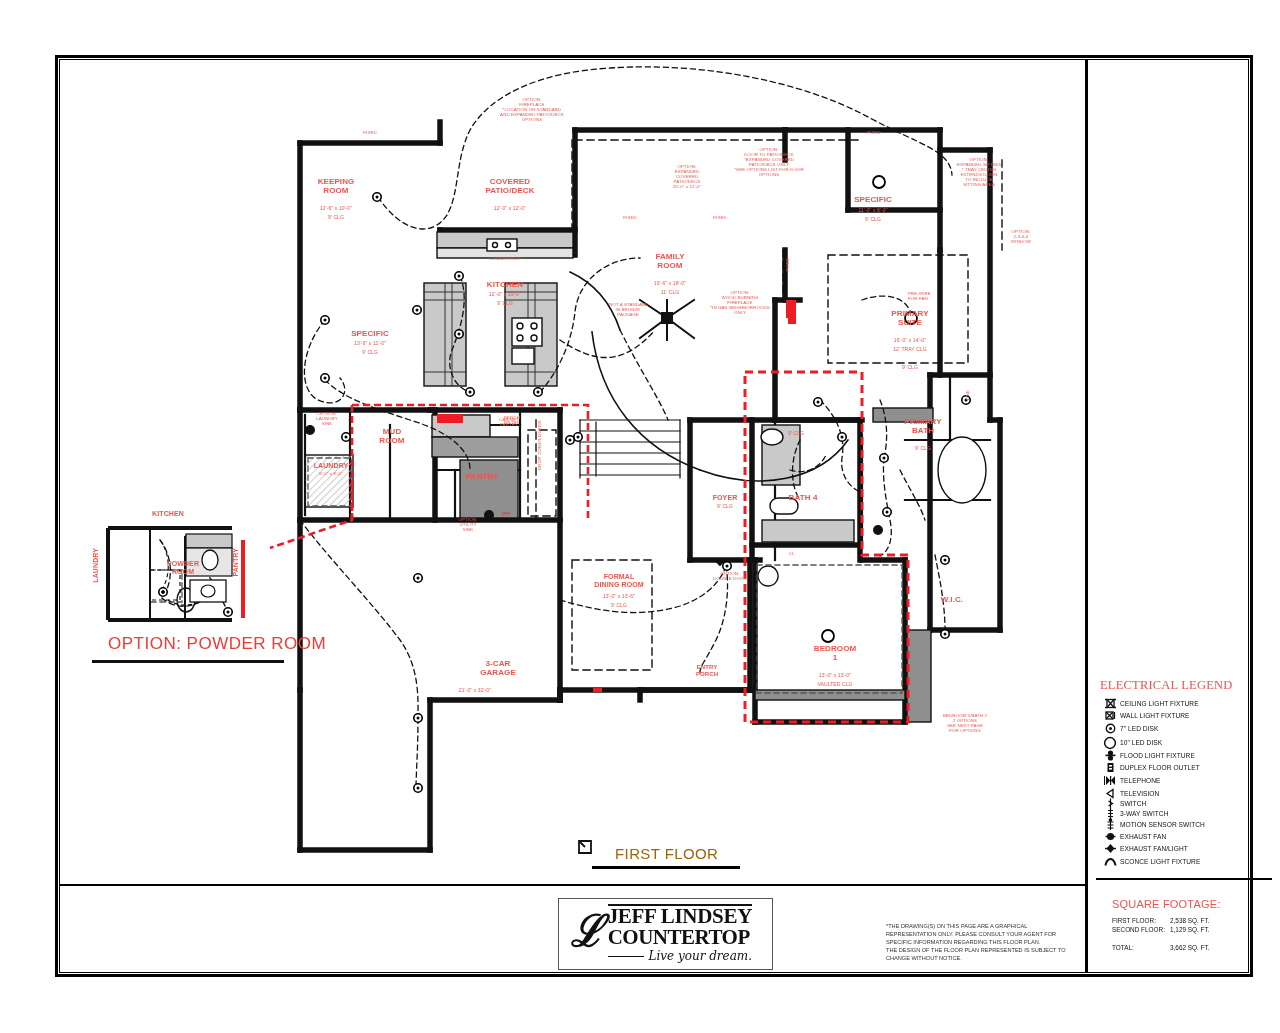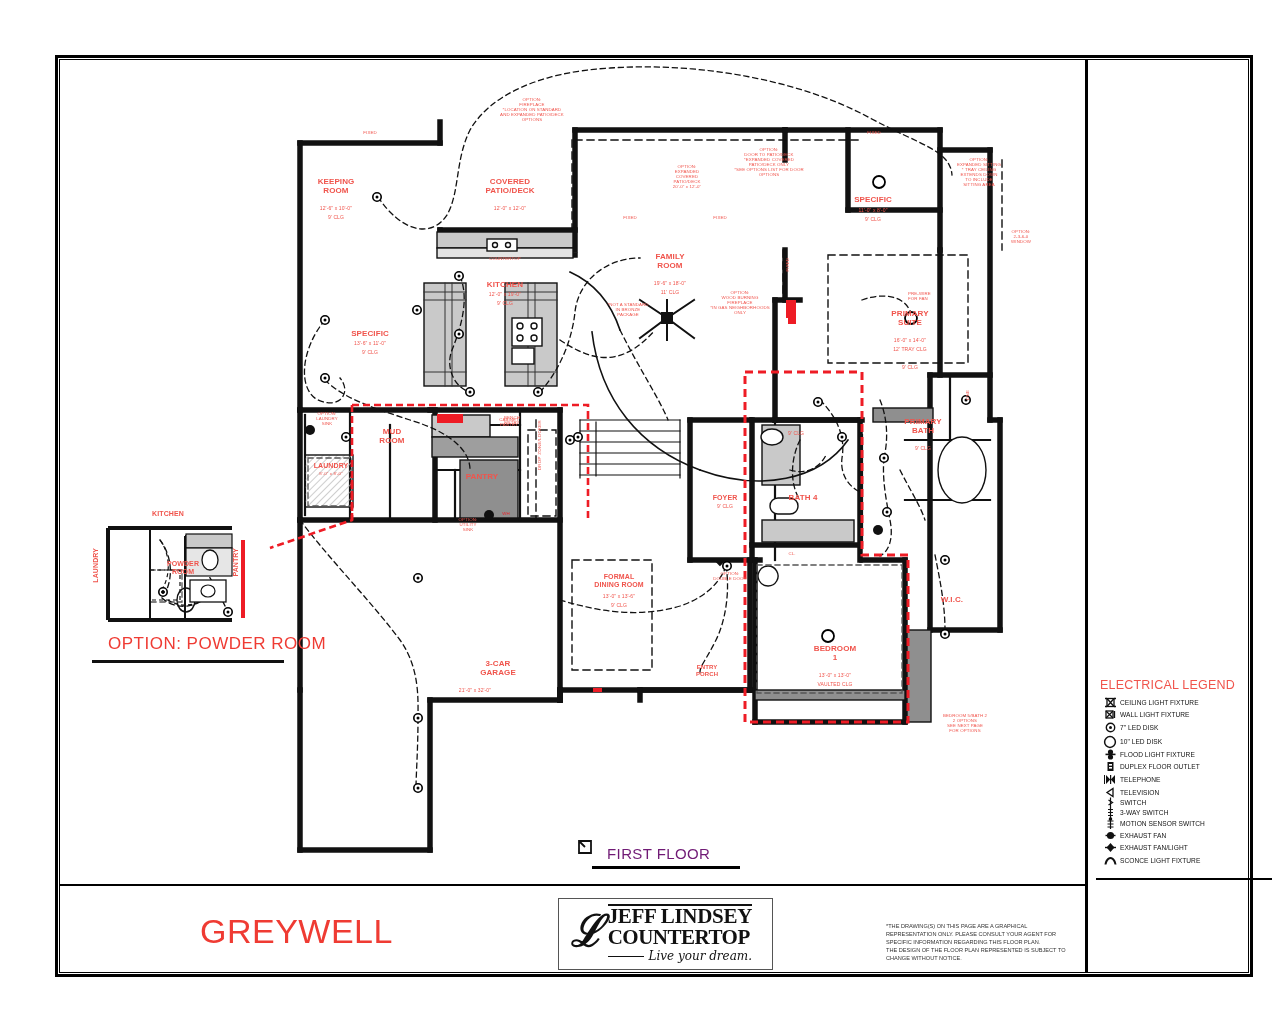--- a/index.html
+++ b/index.html
@@ -18,38 +18,38 @@
   .tiny{font-size:5px;}
   .xtiny{font-size:4.4px;}
   .s6{font-size:6px;}
   .s7{font-size:7px;}
   .s8{font-size:8px;}
   .vert{writing-mode:vertical-rl;transform:rotate(180deg);}
 
   
   .divider-h{position:absolute;background:#000;}
   .title-name{position:absolute;color:#ef3b33;font-size:34px;font-weight:400;letter-spacing:.5px;font-family:"Liberation Sans",sans-serif;}
-  .first-floor{position:absolute;color:#701a75;font-size:15px;font-weight:400;letter-spacing:.4px;}
+  .first-floor{position:absolute;color:#a16207;font-size:15px;font-weight:400;letter-spacing:.4px;margin-left:8px;}
   .ff-rule{position:absolute;height:3px;background:#000;}
 
   .logo-box{position:absolute;border:1px solid #555;background:#fff;box-sizing:border-box;display:flex;align-items:center;justify-content:flex-start;}
   .logo-mark{font-family:"DejaVu Serif",serif;font-size:44px;font-style:italic;font-weight:700;color:#111;line-height:1;margin:0 2px 6px 10px;transform:scaleX(.9);}
   .logo-txt{display:flex;flex-direction:column;align-items:flex-start;padding-right:8px;}
   .logo-rule{height:2px;background:#111;width:100%;}
   .logo-l1{font-family:"Liberation Serif",serif;font-weight:700;font-size:21px;letter-spacing:-.3px;color:#111;line-height:1.02;}
   .logo-l2{font-family:"Liberation Serif",serif;font-weight:700;font-size:21px;letter-spacing:-.5px;color:#111;line-height:1.02;}
   .logo-tag{font-family:"DejaVu Serif",serif;font-style:italic;font-size:12px;color:#111;line-height:1.3;}
   .logo-tagrow{display:flex;align-items:center;width:100%;justify-content:flex-end;gap:4px;}
   .logo-tagrule{height:1.5px;background:#111;flex:1;}
 
   .disclaimer{position:absolute;font-size:5.6px;color:#333;line-height:1.45;white-space:pre-line;font-family:"Liberation Sans",sans-serif;}
 
   
   .legend{position:absolute;}
-  .legend-title{color:#f0544c;font-size:12.5px;font-weight:400;letter-spacing:.2px;font-family:Liberation Sans, sans-serif;}
+  .legend-title{color:#f0544c;font-size:12.5px;font-weight:400;letter-spacing:.2px;font-family:Liberation Serif, serif;}
   .legend-row{display:flex;align-items:center;height:11.6px;}
   .legend-sym{width:20px;display:flex;align-items:center;justify-content:center;flex:0 0 20px;}
   .legend-label{font-size:6.6px;color:#111;letter-spacing:.05px;white-space:nowrap;}
   .sq-title{color:#f0544c;font-size:11px;letter-spacing:.2px;}
   .sq-row{display:flex;font-size:6.4px;color:#111;line-height:1.45;}
   .sq-k{width:58px;}
   .sq-v{}
   .vrule{position:absolute;width:3px;background:#000;}
 </style>
 </head>
@@ -491,21 +491,20 @@
 
   <div class="title-name" style="left:108px;top:634px;font-size:17px;">OPTION: POWDER ROOM</div>
   <div style="position:absolute;left:92px;top:660px;width:192px;height:3px;background:#111;"></div>
 
   <div class="first-floor" style="left:607px;top:845px;">FIRST FLOOR</div>
   <div class="ff-rule" style="left:592px;top:866px;width:148px;"></div>
 
   <div class="divider-h" style="left:59px;top:884px;width:1026px;height:2px;"></div>
   <div class="vrule" style="left:1085px;top:59px;height:914px;"></div>
 
-  <div class="title-name" style="left:200px;top:912px;">GREYWELL</div>
 
   <div class="logo-box" style="left:558px;top:898px;width:215px;height:72px;">
     <div class="logo-mark">ℒ</div>
     <div class="logo-txt">
       <div class="logo-rule"></div>
       <div class="logo-l1">JEFF LINDSEY</div>
       <div class="logo-l2">COUNTERTOP</div>
       <div class="logo-tagrow">
         <div class="logo-tagrule"></div>
         <div class="logo-tag">Live your dream.</div>
@@ -686,14 +685,31 @@
               <path d="M7.5,3 C4,3 2,7 1.5,10.5 L3.5,10.5 C4,7.5 5.5,5 7.5,5 C9.5,5 11,7.5 11.5,10.5 L13.5,10.5 C13,7 11,3 7.5,3 z"></path>
             </g>
           </svg>
       </span>
       <span class="legend-label">SCONCE LIGHT FIXTURE</span>
     </div>
   </div>
 
   <div style="position:absolute;left:1096px;top:878px;width:176px;height:2px;background:#000;"></div>
 
+  <div class="legend" style="left:1112px;top:898px;width:160px;">
+    <div class="sq-title">SQUARE FOOTAGE:</div>
+    <div style="height:6px;"></div>
+    <div class="sq-row">
+      <span class="sq-k">FIRST FLOOR:</span>
+      <span class="sq-v">2,538 SQ. FT.</span>
+    </div>
+    <div class="sq-row">
+      <span class="sq-k">SECOND FLOOR:</span>
+      <span class="sq-v">1,129 SQ. FT.</span>
+    </div>
+    <div style="height:8px;"></div>
+    <div class="sq-row">
+      <span class="sq-k">TOTAL:</span>
+      <span class="sq-v">3,662 SQ. FT.</span>
+    </div>
+  </div>
 
 </div>
 
 </body></html>

